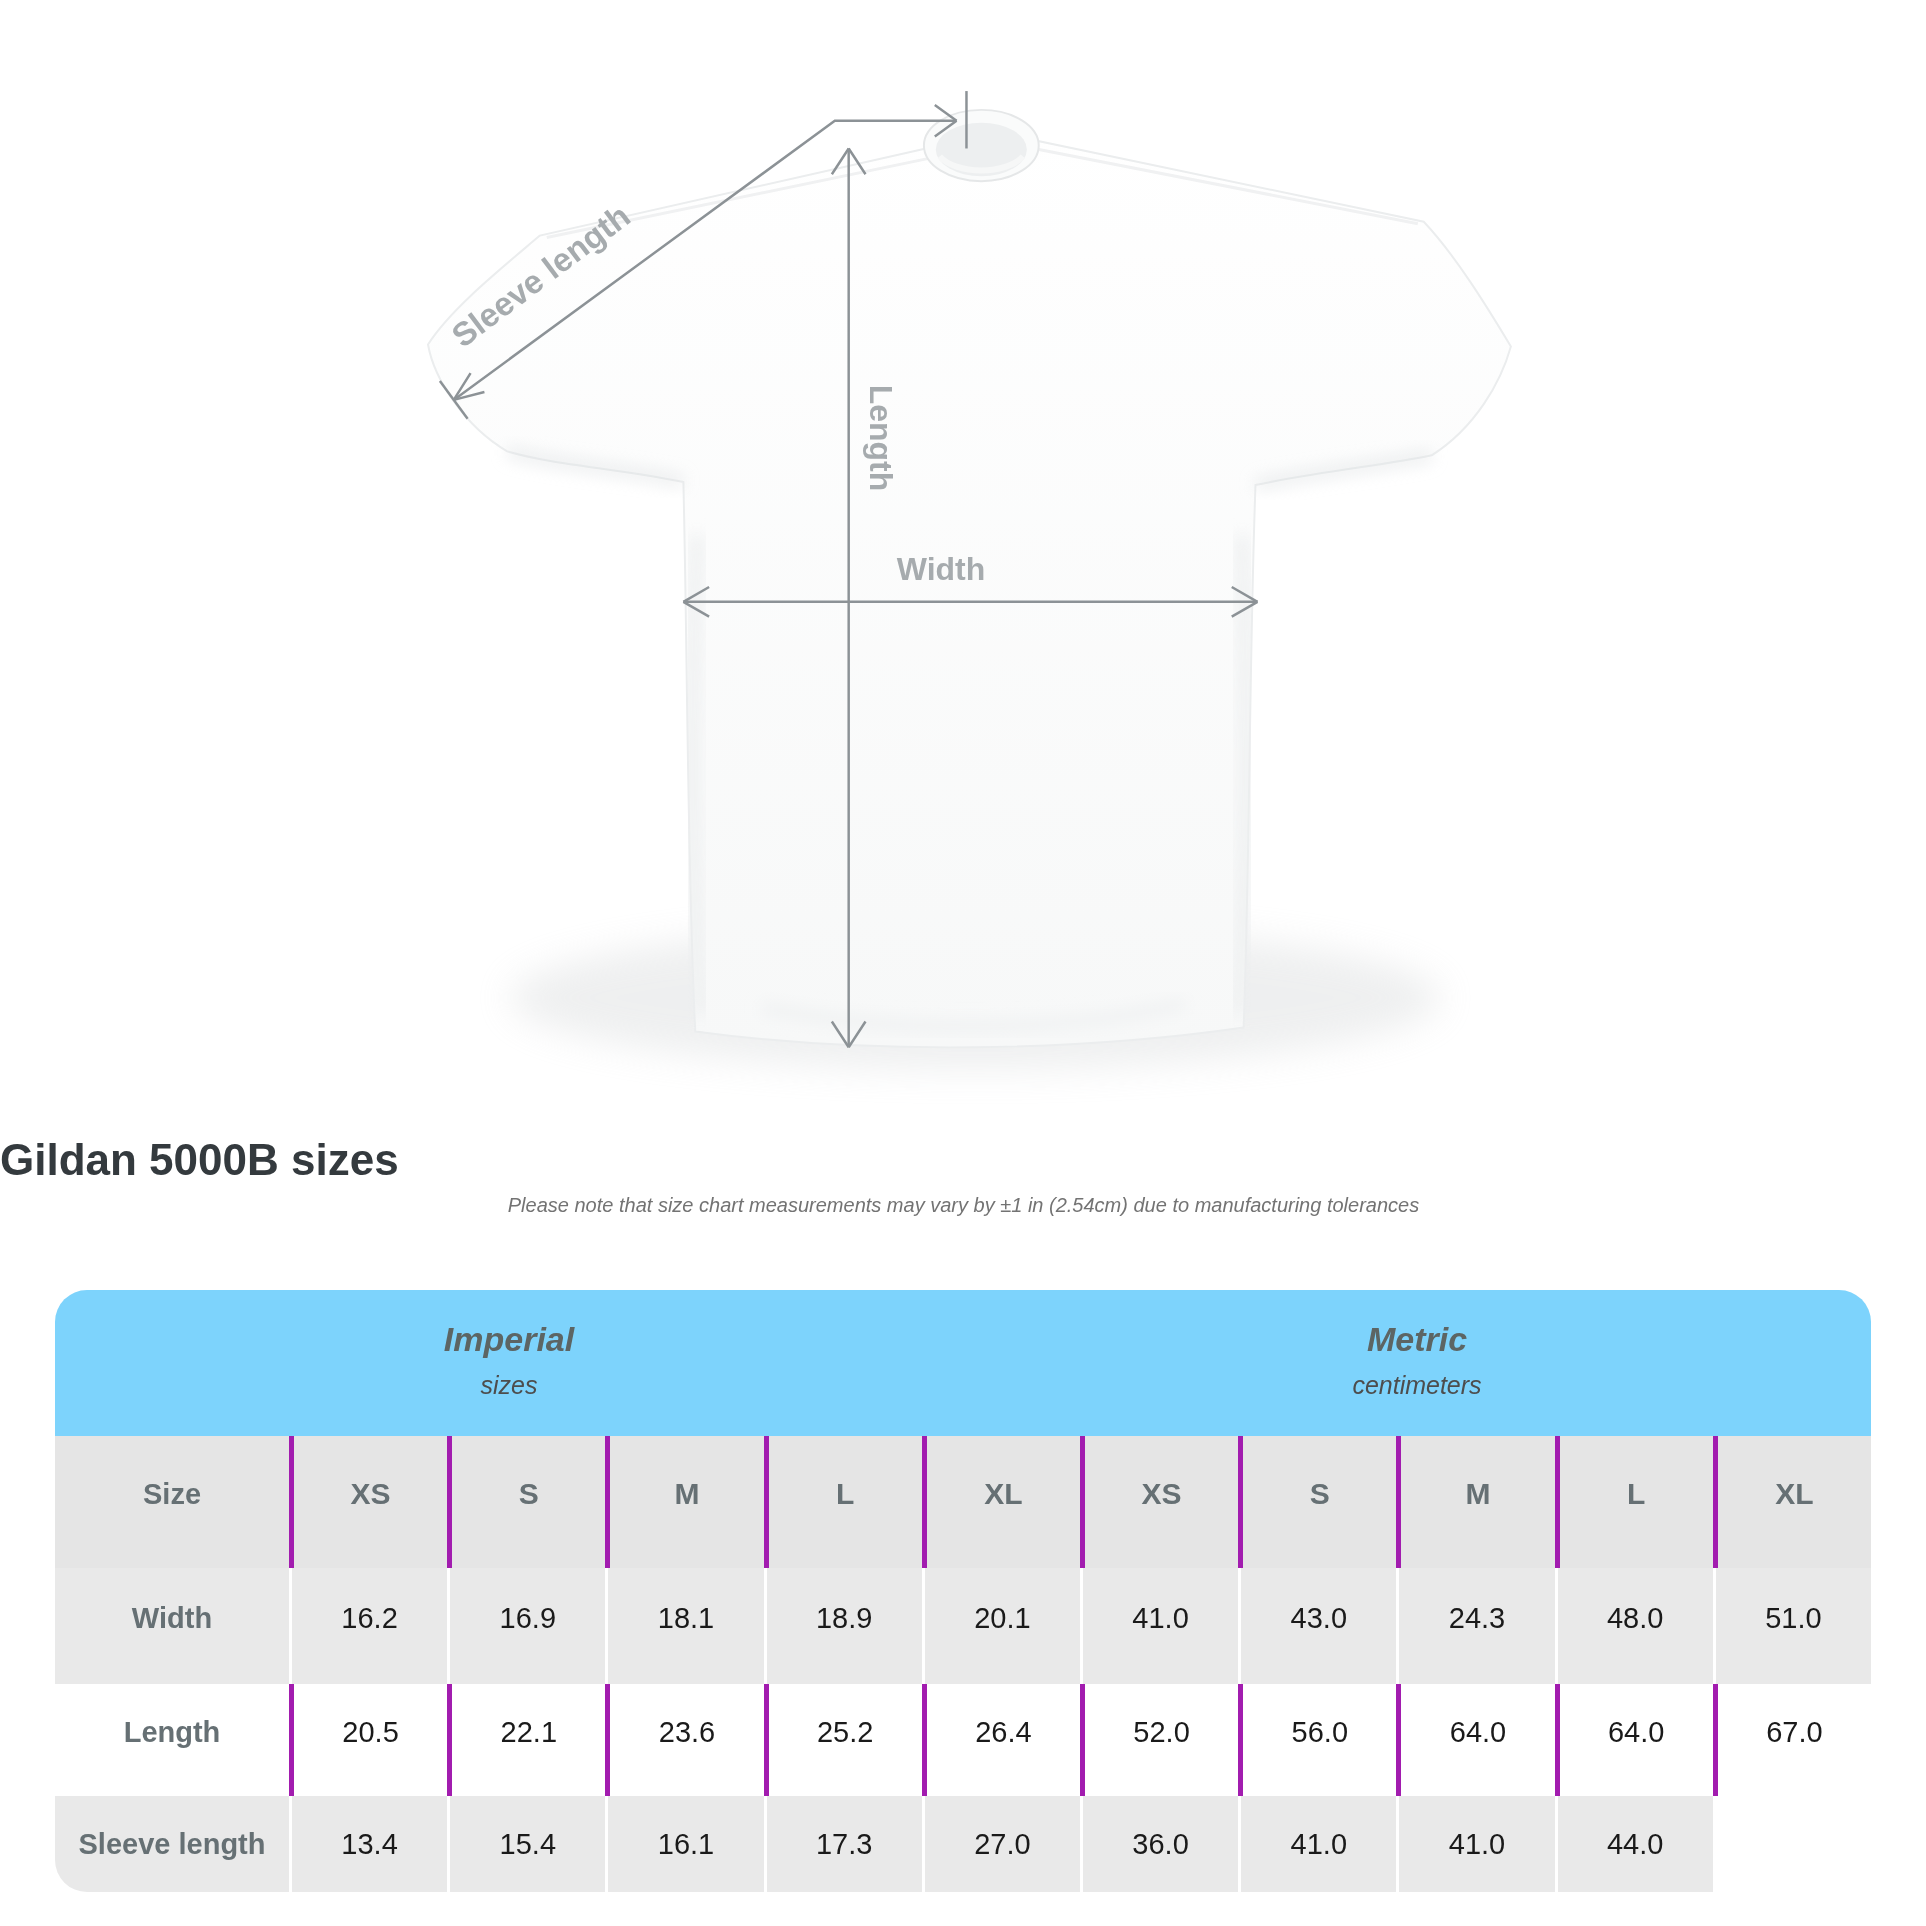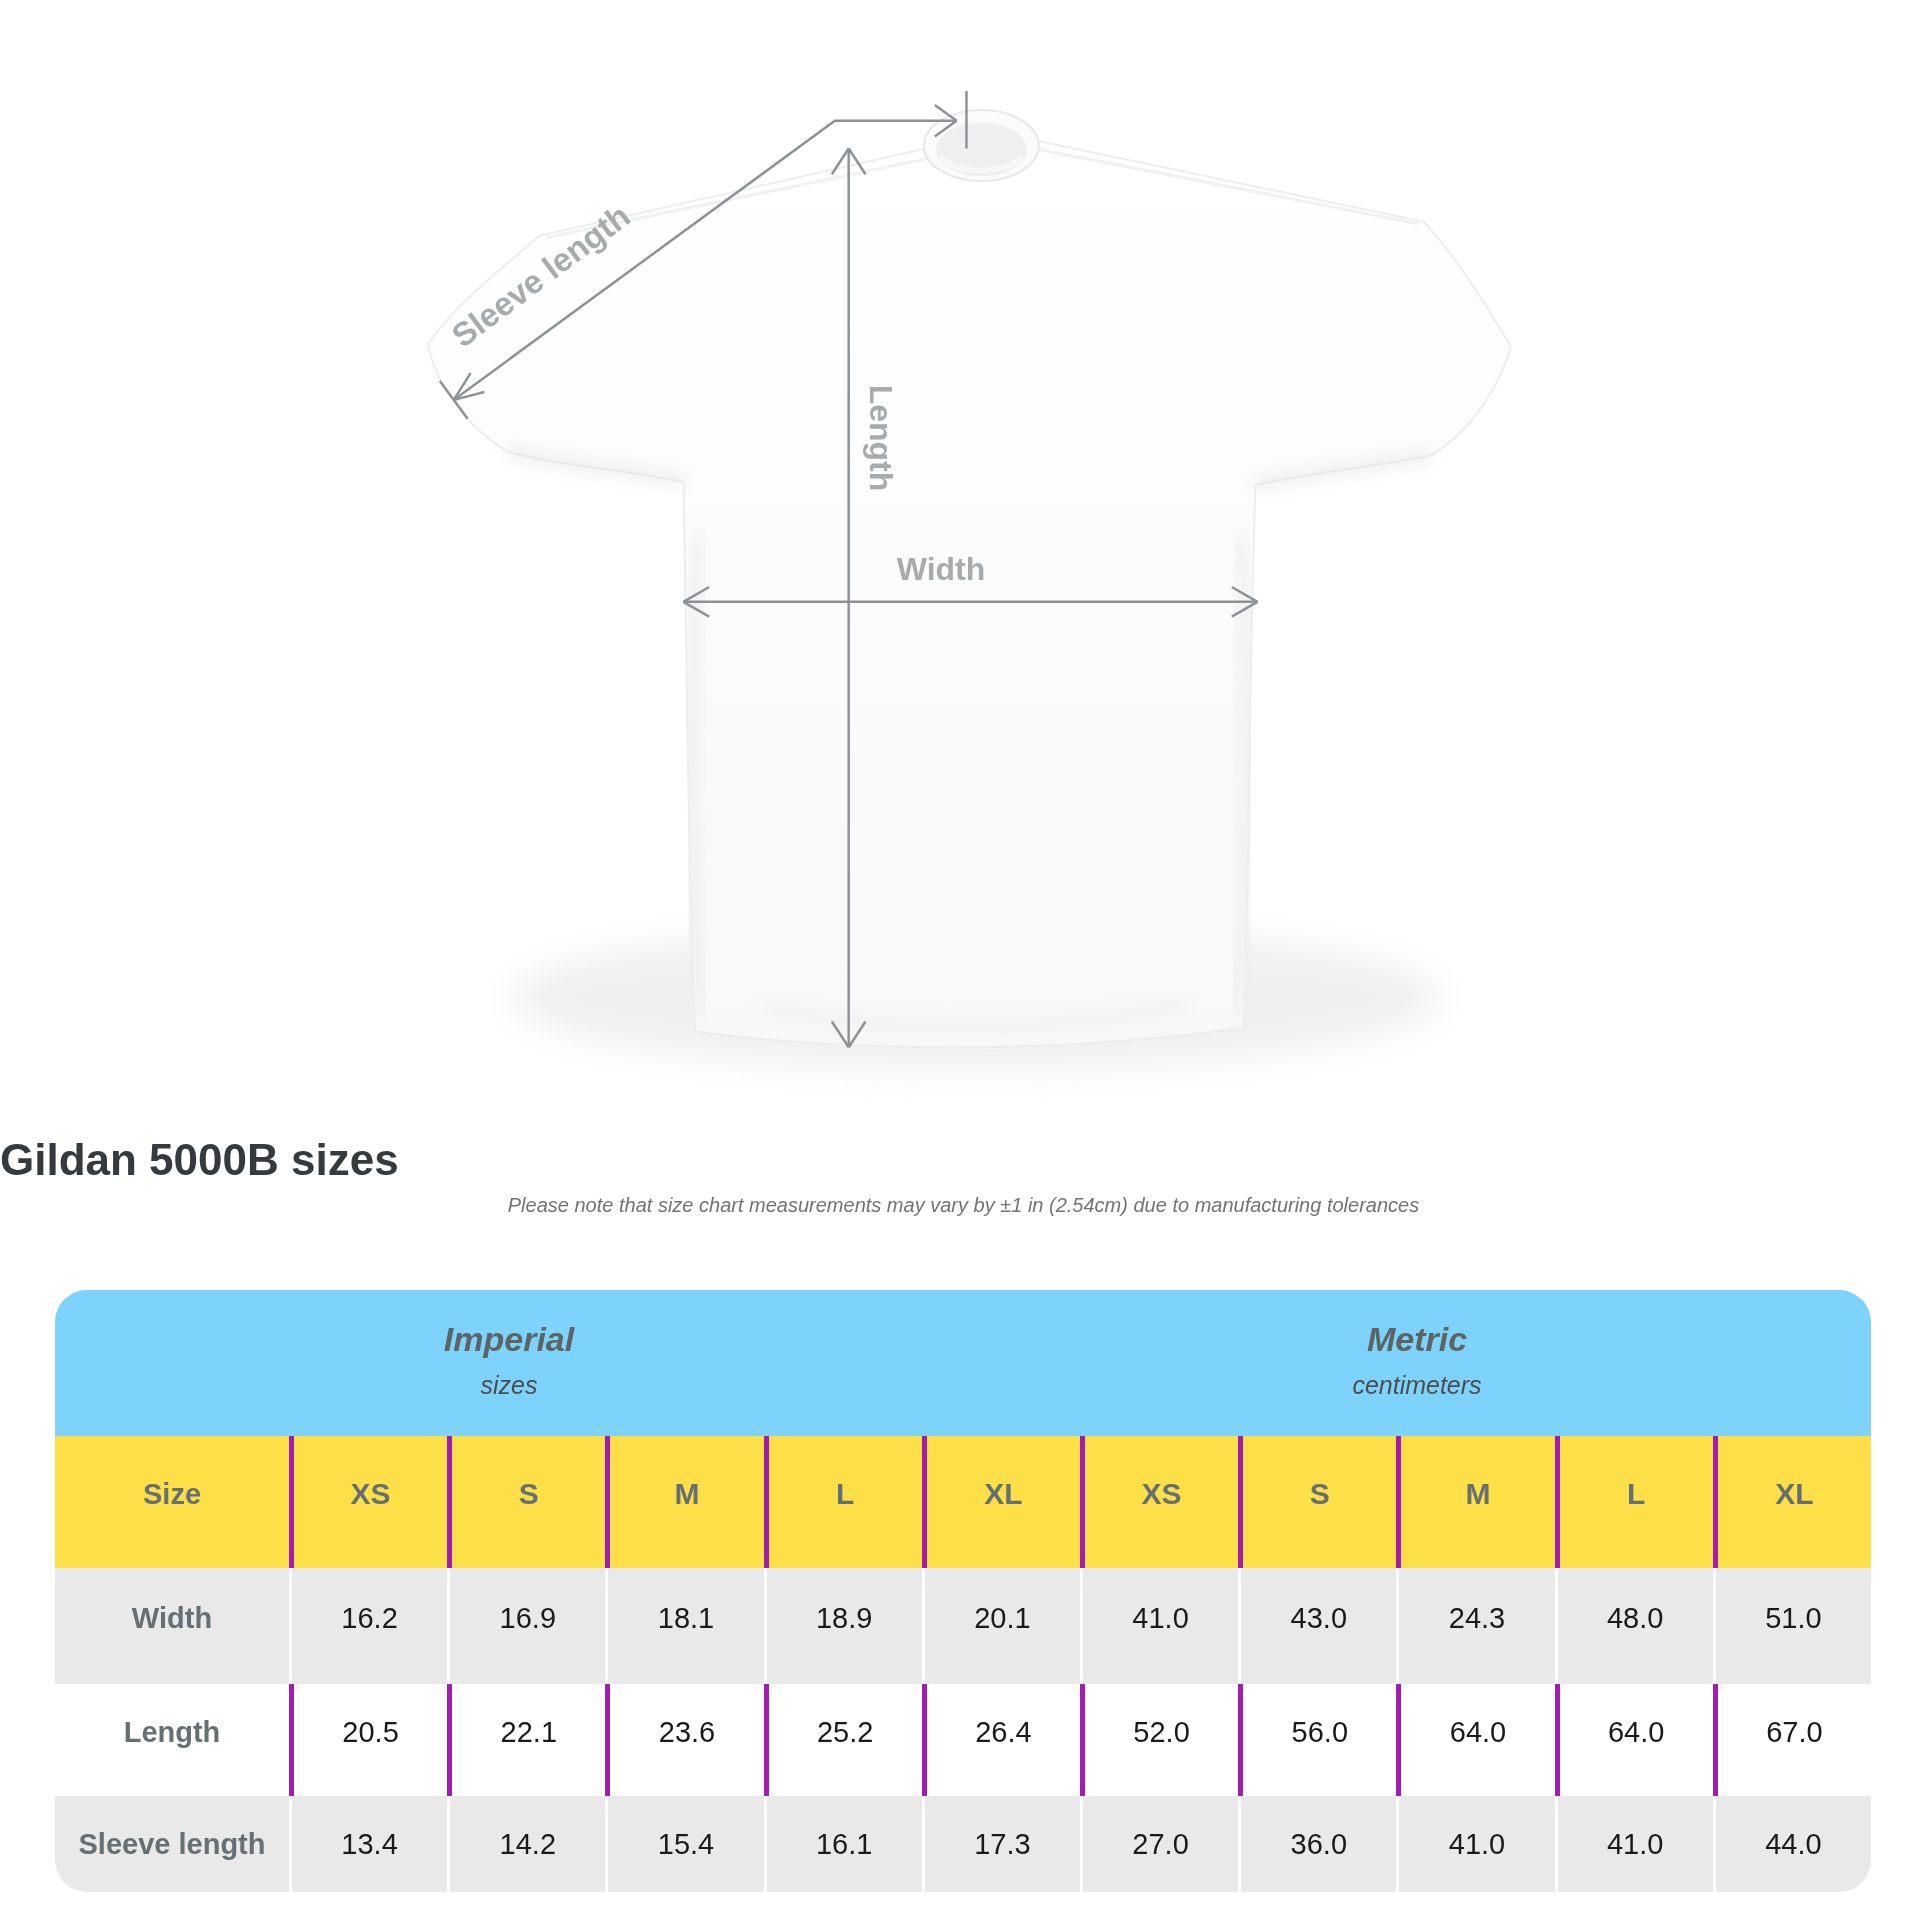--- a/index.html
+++ b/index.html
@@ -36,21 +36,21 @@
   }
   .trow { display:grid; grid-template-columns:234px repeat(10, 1fr); }
   .row-band { height:146px; background:#7dd3fc; grid-template-columns:1fr 1fr; }
   .band-cell {
     display:flex; flex-direction:column; align-items:center; justify-content:flex-start;
     padding-top:30px;
   }
   .band-name { font-size:34px; font-weight:bold; font-style:italic; color:#5c6564; }
   .band-unit { font-size:25px; font-style:italic; color:#4d4d4d; margin-top:12px; }
 
-  .row-size   { height:132px; background:#fde047; }
+  .row-size   { height:132px; background:#e5e5e5; }
   .row-data-0 { height:116px; }
   .row-data-1 { height:112px; background:#ffffff; }
   .row-data-2 { height:113px; }
   .cell {
     display:flex; align-items:center; justify-content:center;
     padding-bottom:16px;
     font-size:29px; color:#1a1a1a;
   }
   .cell.hdr   { font-weight:bold; font-size:30px; color:#667074; }
   .cell.rlabel{ font-weight:bold; font-size:29px; color:#667074; }
@@ -177,21 +177,20 @@
       <div class="cell ">26.4</div>
       <div class="cell ">52.0</div>
       <div class="cell ">56.0</div>
       <div class="cell ">64.0</div>
       <div class="cell ">64.0</div>
       <div class="cell ">67.0</div>
     </div>
     <div class="trow row-data-2 gray">
       <div class="cell rlabel">Sleeve length</div>
       <div class="cell ">13.4</div>
-      <div class="cell ">14.2</div>
       <div class="cell ">15.4</div>
       <div class="cell ">16.1</div>
       <div class="cell ">17.3</div>
       <div class="cell ">27.0</div>
       <div class="cell ">36.0</div>
       <div class="cell ">41.0</div>
       <div class="cell ">41.0</div>
       <div class="cell ">44.0</div>
     </div>
   </div>

